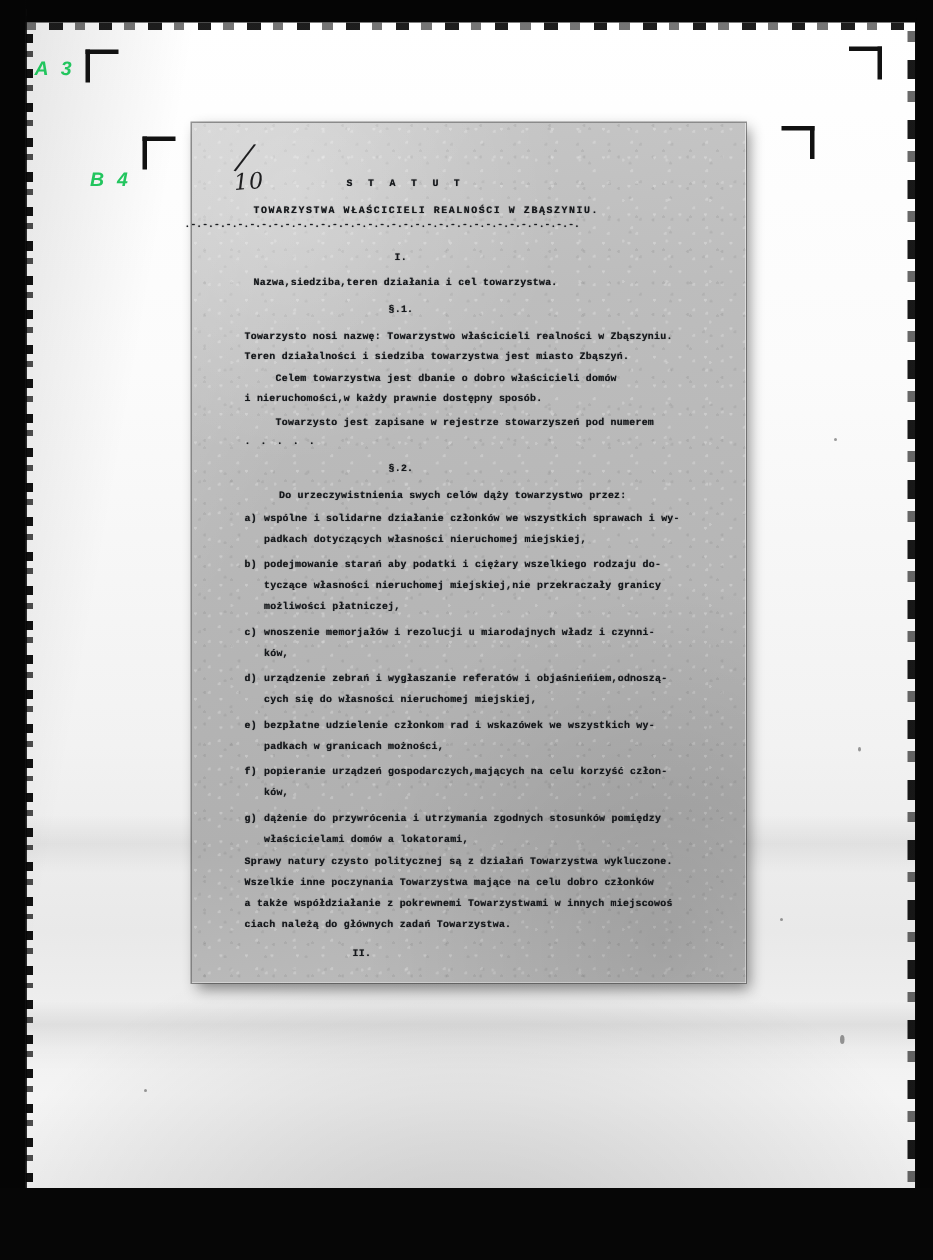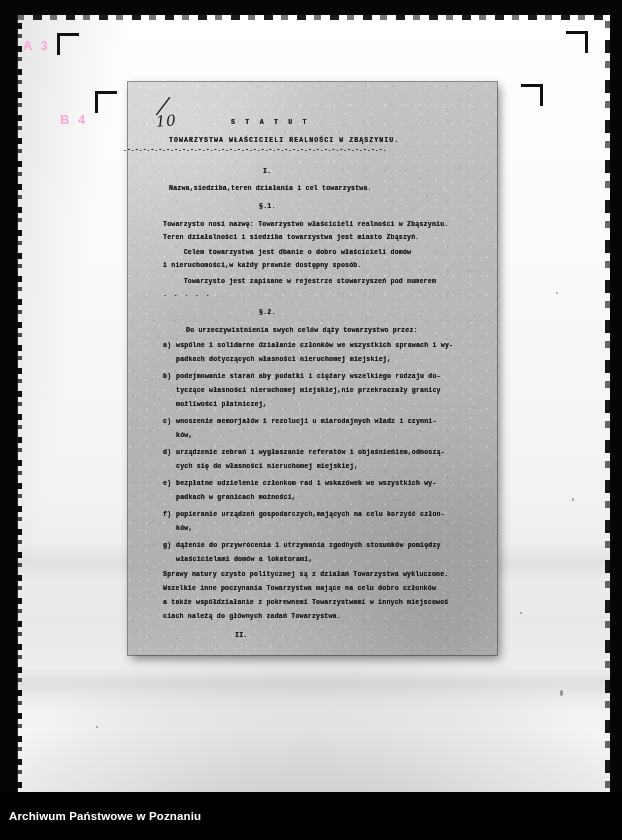--- a/index.html
+++ b/index.html
@@ -95,22 +95,22 @@
   .t-org{letter-spacing:1.05px;}
   .rule{position:absolute;white-space:pre;letter-spacing:.1px;font-size:6.4px;color:#1a1d21;}
 
   
   .hand{position:absolute;color:#1d1d1f;
     font-family:"DejaVu Serif",serif;font-style:italic;}
   .hand-num{font-size:15px;letter-spacing:.5px;transform:rotate(-4deg);}
   .hand-slash{font-size:17px;transform:rotate(10deg);font-weight:400;}
 
   
-  .calib{position:absolute;color:#f9a8d4;font-weight:700;
-    font-family:"Liberation Sans",sans-serif;letter-spacing:2.5px;}
+  .calib{position:absolute;color:#22c55e;font-weight:700;
+    font-family:"Liberation Sans",sans-serif;letter-spacing:2.5px;font-style:italic;}
   .bracket{position:absolute;}
   .bracket i{position:absolute;background:#111;display:block;}
   .bracket.tl i.h{left:0;top:0;width:22px;height:3px;}
   .bracket.tl i.v{left:0;top:0;width:3px;height:22px;}
   .bracket.tr i.h{right:0;top:0;width:22px;height:3px;}
   .bracket.tr i.v{right:0;top:0;width:3px;height:22px;}
 
   
   .footer{position:absolute;left:0;bottom:0;width:622px;height:48px;background:#000;
     display:flex;align-items:center;}
@@ -219,17 +219,14 @@
 
     <div class="hand hand-slash" style="left:30px;top:14px;">╱</div>
     <div class="hand hand-num" style="left:28px;top:30px;">10</div>
   </div>
 
   <div class="edge edge-top"></div>
   <div class="edge edge-left"></div>
   <div class="edge edge-right"></div>
   <div class="edge edge-bottom"></div>
 
-  <div class="footer">
-    <span>Archiwum Państwowe w Poznaniu</span>
-  </div>
 
 </div>
 
 </body></html>

